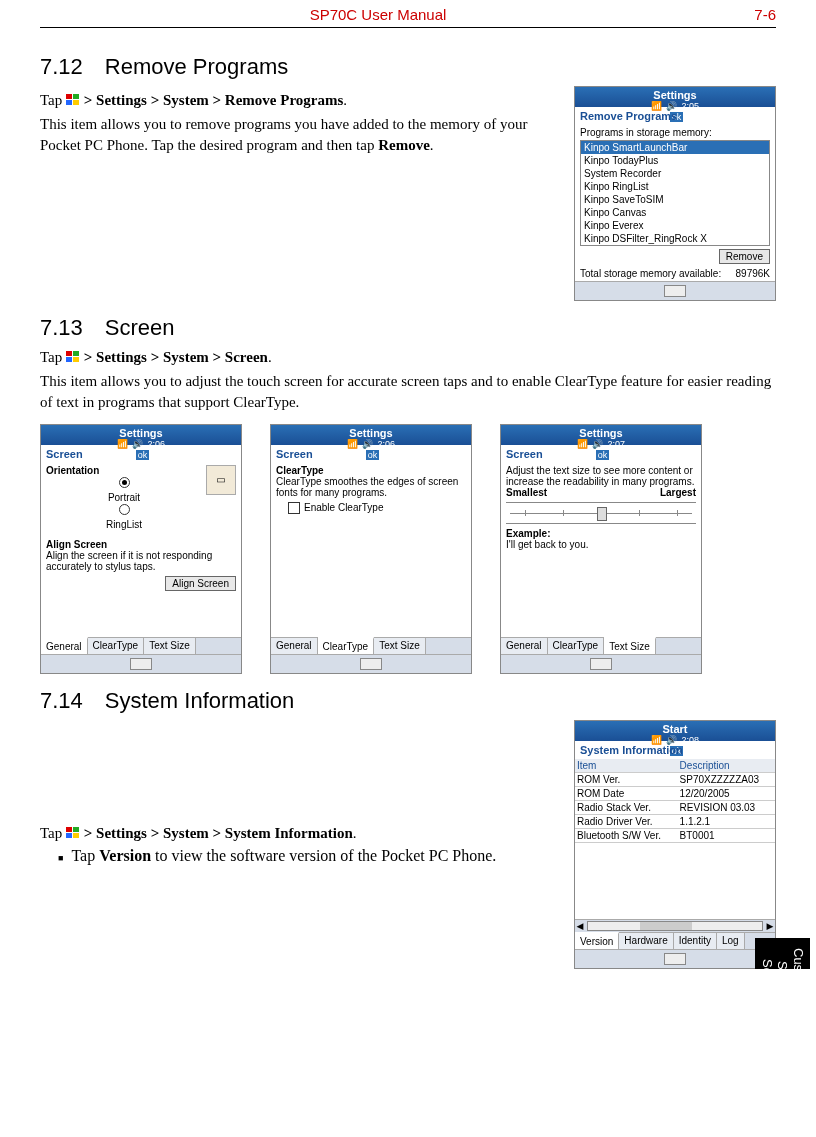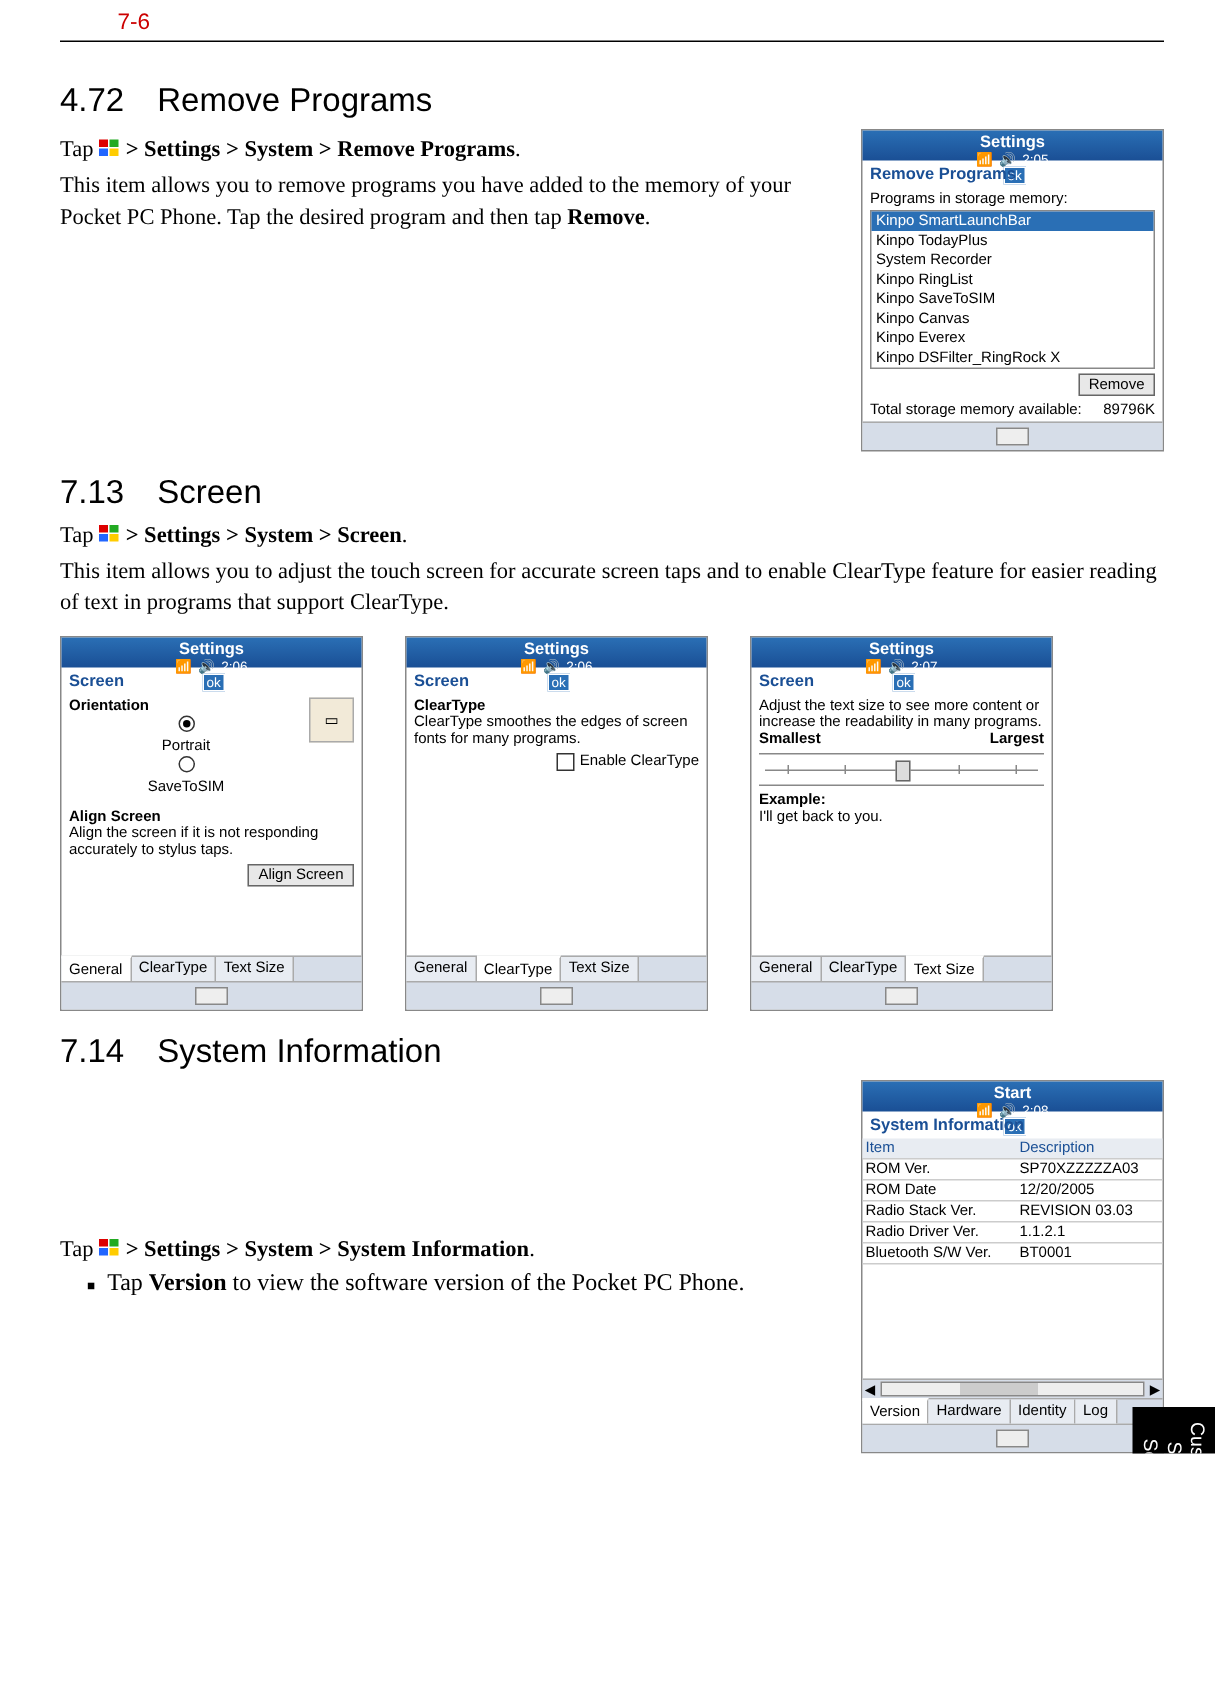--- a/index.html
+++ b/index.html
@@ -116,27 +116,28 @@
   }
 
   ul.square { list-style:none; padding-left:18px; margin:4px 0;}
   ul.square li::before { content:"■"; font-size:9px; margin-right:8px;}
   .sys-sect { display:flex; align-items:center; gap:30px;}
 </style>
 </head>
 <body>
 
 <div class="header-row">
+  <div class="header-left">SP70C User Manual</div>
   <div class="header-right">7-6</div>
 </div>
 <div class="rule"></div>
 
 <div class="content">
 
-  <h2>4.72 Remove Programs</h2>
+  <h2>7.12 Remove Programs</h2>
   <div class="section-7-12">
     <div class="left-col">
       <p>
         <span>Tap </span>
         <span class="win-icon"></span>
         <span class="bold"> &gt; Settings &gt; System &gt; Remove Programs</span><span>.</span>
       </p>
       <p>
         <span>This item allows you to remove programs you have added to the memory of your Pocket PC Phone. Tap the desired program and then tap </span><span class="bold">Remove</span><span>.</span>
       </p>
@@ -202,21 +203,21 @@
       <div class="body" style="min-height:170px;">
         <div style="display:flex;">
           <div style="flex:1;">
             <div class="bold">Orientation</div>
             <div class="radio">
                 <span class="bullet filled"></span>
                 <span>Portrait</span>
               </div>
             <div class="radio">
                 <span class="bullet"></span>
-                <span>SaveToSIM</span>
+                <span>RingList</span>
               </div>
           </div>
           <div class="icon-box">▭</div>
         </div>
         <div style="height:8px;"></div>
         <div class="bold">Align Screen</div>
         <div>Align the screen if it is not responding accurately to stylus taps.</div>
         <div class="align-btn-row"><span class="btn">Align Screen</span></div>
       </div>
       <div class="tabs">
@@ -237,21 +238,21 @@
             <span>📶</span>
             <span>🔊</span>
             <span>2:06</span>
           </span>
           <span class="ok">ok</span>
         </div>
       <div class="subtitle">Screen</div>
       <div class="body" style="min-height:170px;">
         <div class="bold">ClearType</div>
         <div>ClearType smoothes the edges of screen fonts for many programs.</div>
-        <div class="checkbox" style="margin-top:4px;margin-left:12px;justify-content:flex-end;">
+        <div class="checkbox" style="margin-top:4px;margin-left:12px;">
             <span class="box"></span>
             <span>Enable ClearType</span>
           </div>
       </div>
       <div class="tabs">
         <div class="tab">General</div>
         <div class="tab active">ClearType</div>
         <div class="tab">Text Size</div>
       </div>
       <div class="footer">

